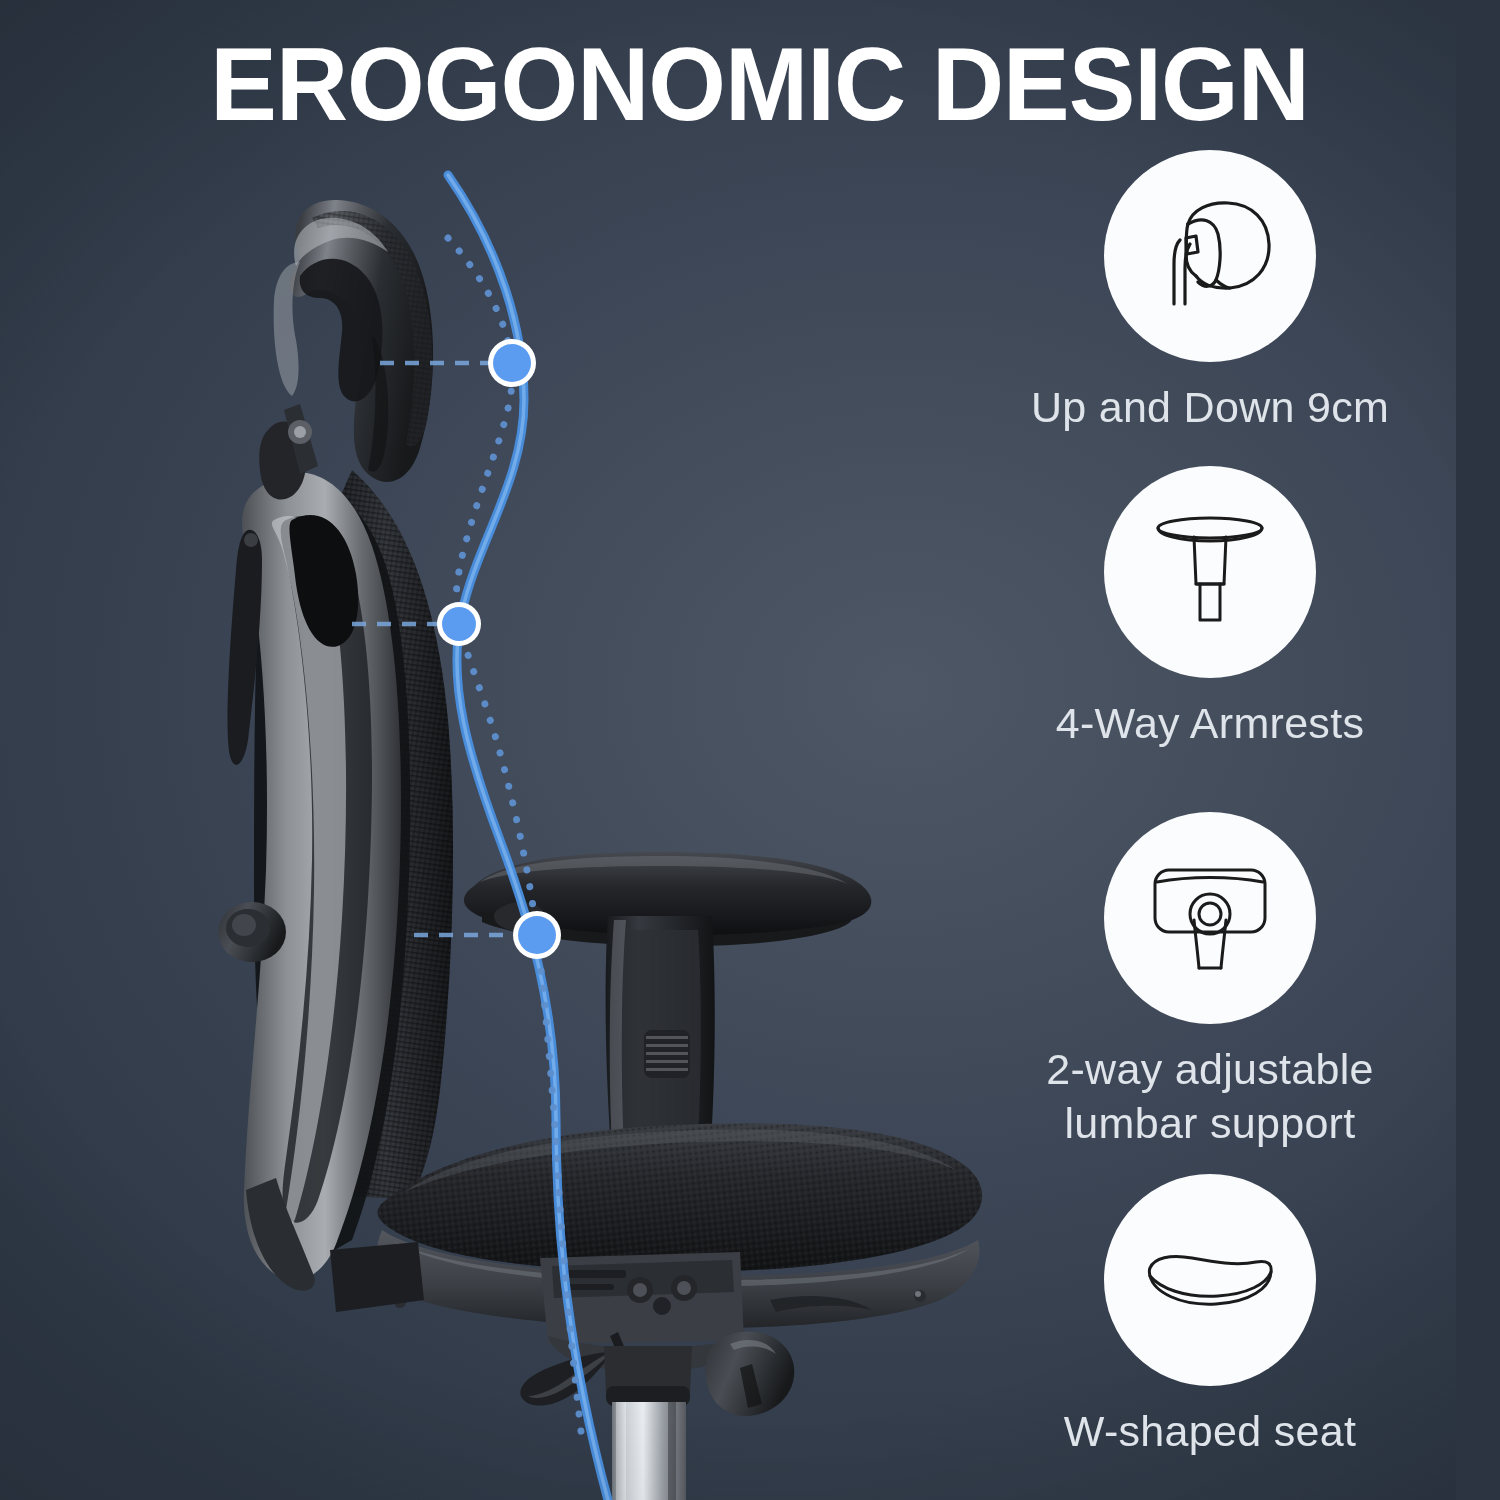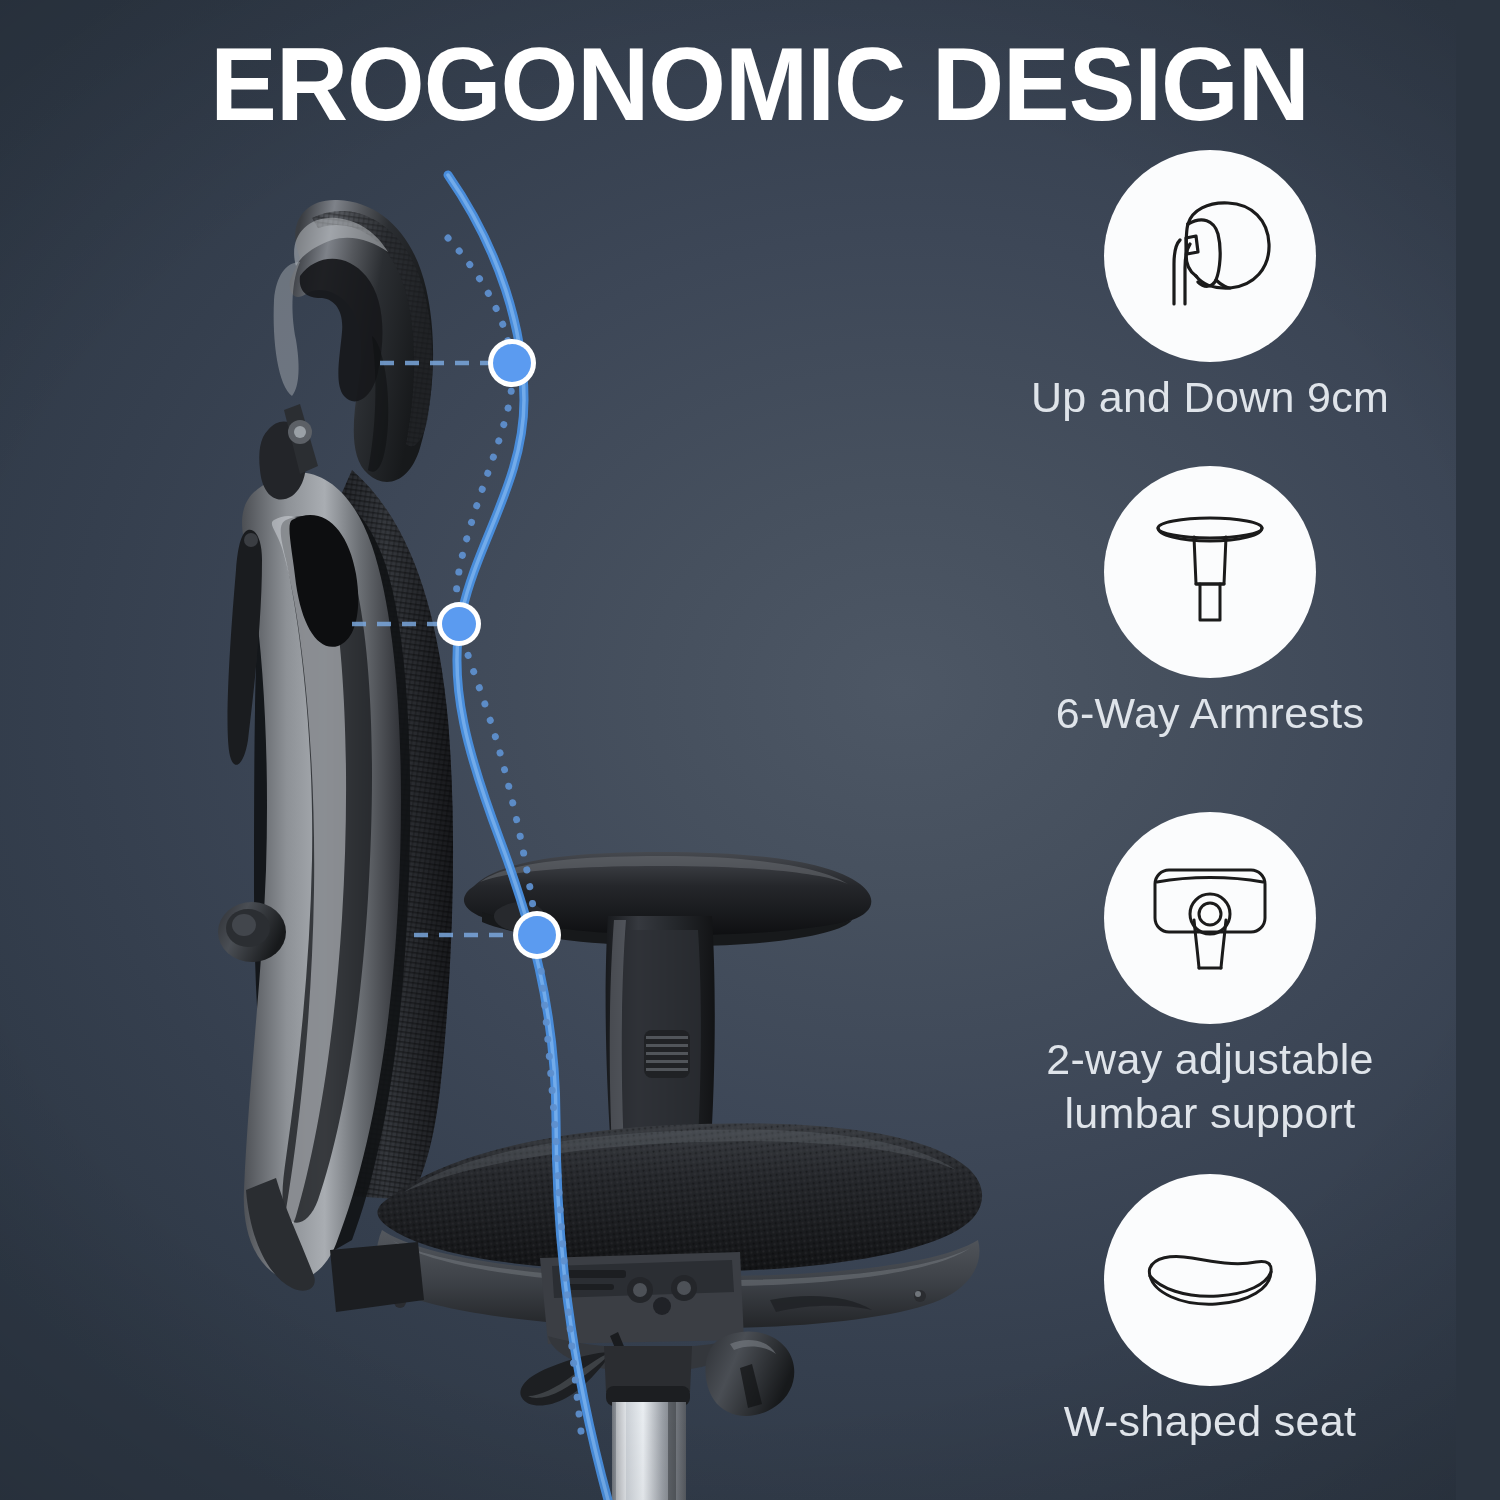--- a/index.html
+++ b/index.html
@@ -67,21 +67,21 @@
   .f-circle {
     width: 212px; height:212px;
     border-radius: 50%;
     background: #fbfcfd;
     margin: 0 auto;
     display:flex;
     align-items:center;
     justify-content:center;
   }
   .f-label {
-    margin-top: 8px;
+    margin-top: 18px;
     color: #dfe4ea;
     font-family: "Liberation Sans", sans-serif;
     font-weight: 300;
     font-size: 43px;
     line-height: 1.26;
     letter-spacing: 0.3px;
     white-space: pre-line;
   }
   .f1 { top: 0px; }
   .f2 { top: 316px; }
@@ -526,21 +526,21 @@
             <ellipse cx="80" cy="36" rx="52" ry="10"></ellipse>
             <path d="M28 36 C 28 43, 50 49, 80 49 C 110 49, 132 43, 132 36"></path>
 
             <path d="M64 45 L 66 92 L 94 92 L 96 45"></path>
 
             <path d="M70 92 L 70 128 L 90 128 L 90 92"></path>
             <line x1="66" y1="92" x2="94" y2="92"></line>
           </g>
         </svg>
       </div>
-      <div class="f-label">6-Way Armrests</div>
+      <div class="f-label">4-Way Armrests</div>
     </div>
 
     <div class="feature f3">
       <div class="f-circle">
         <svg width="160" height="160" viewBox="0 0 160 160">
           <g fill="none" stroke="#1b1b1b" stroke-width="3" stroke-linecap="round" stroke-linejoin="round">
 
             <rect x="25" y="32" width="110" height="62" rx="14"></rect>
             <path d="M27 44 C 60 38, 100 38, 133 44"></path>
 

